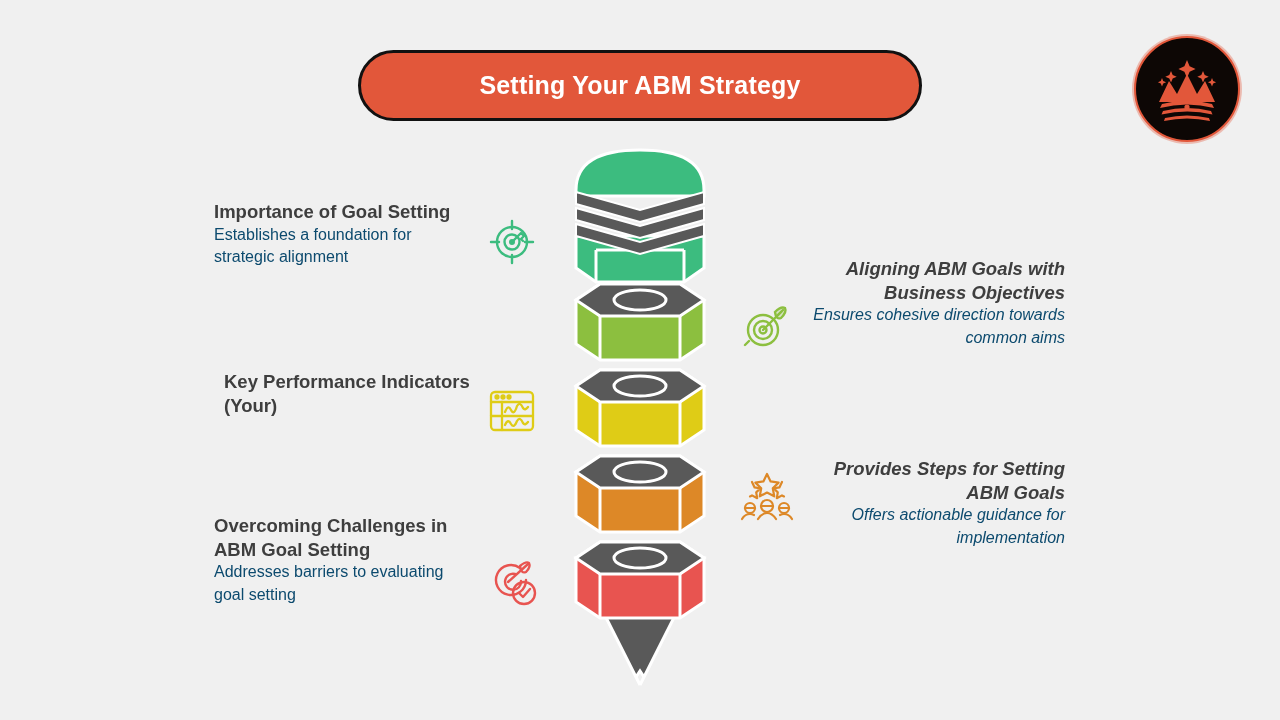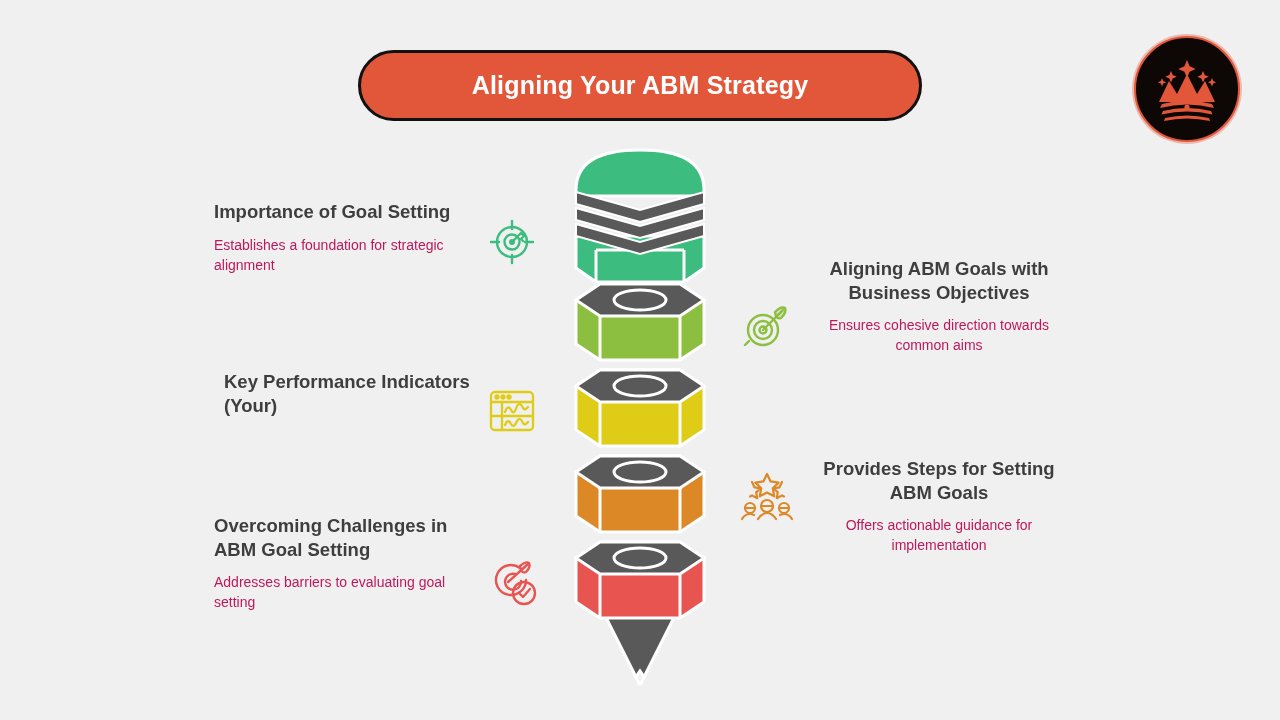--- a/index.html
+++ b/index.html
@@ -45,33 +45,33 @@
   
   #funnel{
     position:absolute;
     left:560px; top:140px;
     width:160px; height:560px;
   }
 
   
   .block{position:absolute;width:252px;}
   .block.left{text-align:left;}
-  .block.right{text-align:center;}
+  .block.right{text-align:right;font-style:italic;}
   .block h3{
     margin:0;
     font-size:18.5px;
     font-weight:bold;
     line-height:1.28;
     color:#3e3e3e;
   }
   .block p{
-    margin:12px 0 0 0;
-    font-size:14px;
+    margin:0 0 0 0;
+    font-size:16px;
     line-height:1.42;
-    color:#be185d;
+    color:#0c4a6e;
     font-weight:normal;
   }
   .icon-slot{
     position:absolute;
     width:52px;height:52px;
   }
 
   
   #block-importance{left:214px; top:200px;}
   #icon-importance{left:486px; top:216px;}
@@ -88,21 +88,21 @@
 
   #block-practical{left:813px; top:457px;}
   #icon-practical{left:741px; top:470px;}
 
   svg{display:block;overflow:visible;}
 </style>
 </head>
 <body>
 
 <div id="title-banner">
-  <span id="title-text">Aligning Your ABM Strategy</span>
+  <span id="title-text">Setting Your ABM Strategy</span>
 </div>
 
 <div id="logo">
   <svg width="74" height="74" viewBox="0 0 74 74">
     <g fill="#e2573a">
 
       <path d="M37 8 l2.6 6.2 L45.6 17 l-6 2.7 L37 26 l-2.6-6.3 -6-2.7 6-2.8 Z"></path>
       <path d="M21 19 l1.7 4 4 1.8 -4 1.8 -1.7 4 -1.7-4 -4-1.8 4-1.8 Z"></path>
       <path d="M53 19 l1.7 4 4 1.8 -4 1.8 -1.7 4 -1.7-4 -4-1.8 4-1.8 Z"></path>
       <path d="M12 26 l1.2 2.9 2.9 1.3 -2.9 1.3 -1.2 2.9 -1.2-2.9 -2.9-1.3 2.9-1.3 Z"></path>

